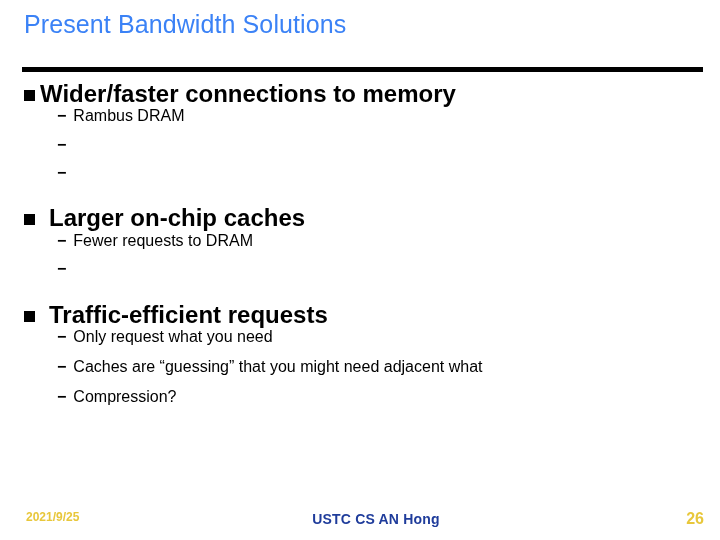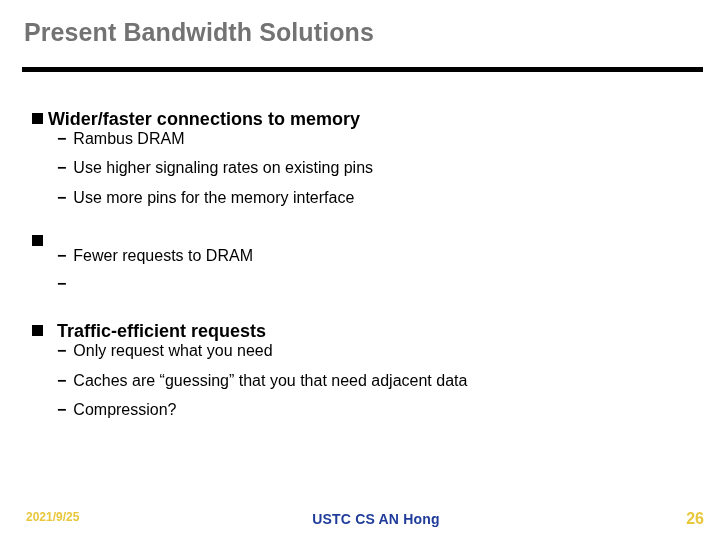--- a/index.html
+++ b/index.html
@@ -13,25 +13,25 @@
     position: relative;
     overflow: hidden;
     font-family: "Liberation Sans", sans-serif;
     color: #000000;
   }
 
   
   .slide-title {
     position: absolute;
     left: 24px;
-    top: 19px;
+    top: 11px;
     width: 680px;
     font-size: 25px;
-    font-weight: bold;
-    color: #737373;
+    font-weight: normal;
+    color: #3b82f6;
     letter-spacing: 0.1px;
     line-height: 1.1;
     white-space: nowrap;
   }
 
   
   .title-rule {
     position: absolute;
     left: 22px;
     top: 67px;
@@ -47,26 +47,25 @@
     top: 80px;
     width: 720px;
   }
 
   .group { position: relative; }
 
   
   .lvl1 {
     display: flex;
     align-items: baseline;
-    font-size: 18px;
+    font-size: 24px;
     font-weight: bold;
     color: #000000;
     line-height: 1.14;
-    padding-left: 32px;
-    margin-top: 29px;
+    padding-left: 24px;
   }
   .lvl1 .sq {
     display: inline-block;
     width: 11px;
     height: 11px;
     background: #000000;
     flex: 0 0 auto;
     position: relative;
     top: -1px;
   }
@@ -153,31 +152,30 @@
     <div class="lvl1 tight">
       <span class="sq"></span>
       <span class="txt">Wider/faster connections to memory</span>
     </div>
     <div class="lvl2">
       <span class="dash">−</span>
       <span class="txt">Rambus DRAM</span>
     </div>
     <div class="lvl2">
       <span class="dash">−</span>
-      <span class="txt">Use higher signaling rates on existing pins</span>
-    </div>
-    <div class="lvl2">
-      <span class="dash">−</span>
-      <span class="txt">Use more pins for the memory interface</span>
+    </div>
+    <div class="lvl2">
+      <span class="dash">−</span>
     </div>
   </div>
 
   <div class="group g2">
     <div class="lvl1 loose">
       <span class="sq"></span>
+      <span class="txt">Larger on-chip caches</span>
     </div>
     <div class="lvl2">
       <span class="dash">−</span>
       <span class="txt">Fewer requests to DRAM</span>
     </div>
     <div class="lvl2">
       <span class="dash">−</span>
     </div>
   </div>
 
@@ -185,21 +183,21 @@
     <div class="lvl1 loose">
       <span class="sq"></span>
       <span class="txt">Traffic-efficient requests</span>
     </div>
     <div class="lvl2">
       <span class="dash">−</span>
       <span class="txt">Only request what you need</span>
     </div>
     <div class="lvl2">
       <span class="dash">−</span>
-      <span class="txt">Caches are “guessing” that you that need adjacent data</span>
+      <span class="txt">Caches are “guessing” that you might need adjacent what</span>
     </div>
     <div class="lvl2">
       <span class="dash">−</span>
       <span class="txt">Compression?</span>
     </div>
   </div>
 
 </div>
 
 <div class="footer-date">2021/9/25</div>

